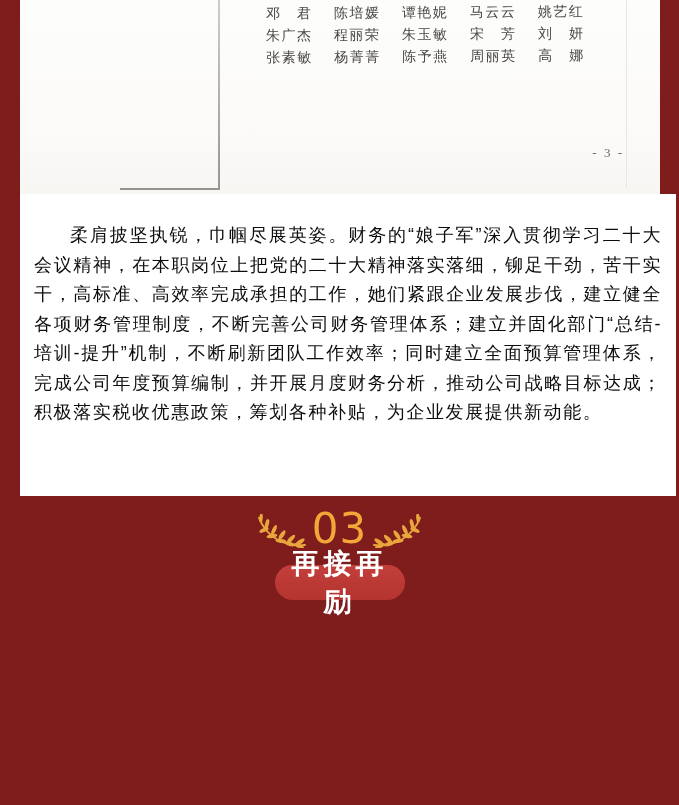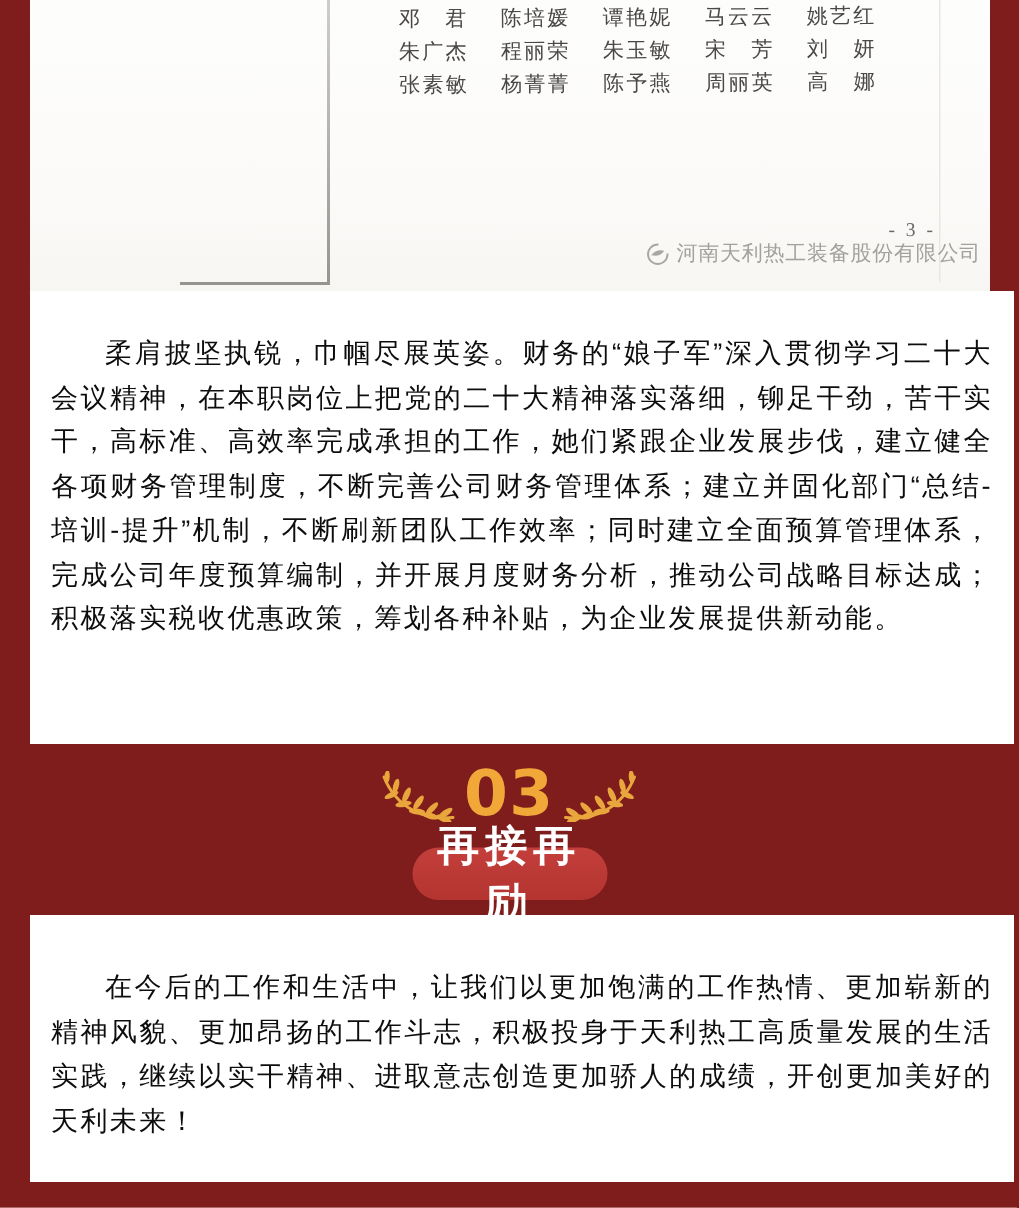--- a/index.html
+++ b/index.html
@@ -27,21 +27,21 @@
   .card{position:absolute;left:20px;width:656px;background:#ffffff;}
   .card1{top:194px;height:302px;padding:0;}
   .card2{top:610px;height:178px;}
   .card p{margin:0;padding:27px 14px 0 14px;font-size:18px;line-height:29.5px;
           letter-spacing:1.6px;color:#0d0d0d;text-align:justify;text-indent:2em;}
   .card2 p{padding-top:34px;}
 
   
   .emblem{position:absolute;left:0;top:509px;width:679px;display:flex;
           justify-content:center;align-items:flex-end;gap:5px;}
-  .emblem .num{font-family:"DejaVu Sans",sans-serif;font-weight:700;font-size:42px;
+  .emblem .num{font-family:"DejaVu Sans",sans-serif;font-weight:400;font-size:42px;
                line-height:40px;color:#f2a838;letter-spacing:1px;text-align:right;}
   .laurel{width:52px;height:34px;margin-bottom:1px;}
   .laurel.right{transform:scaleX(-1);}
 
   
   .pill-btn{position:absolute;top:557px;left:50%;transform:translateX(-50%);
             width:130px;height:35px;border:none;border-radius:18px;cursor:pointer;
             background:linear-gradient(180deg,#c33f3b,#b43430);
             color:#ffffff;font-size:28px;letter-spacing:4px;font-weight:600;
             display:flex;align-items:center;justify-content:center;
@@ -70,29 +70,20 @@
       <span>刘　妍</span>
       <span>张素敏</span>
       <span>杨菁菁</span>
       <span>陈予燕</span>
       <span>周丽英</span>
       <span>高　娜</span>
     </div>
 
     <div class="page-num">- 3 -</div>
 
-    <div class="watermark">
-      <span>
-        <svg width="17" height="17" viewBox="0 0 17 17">
-          <path d="M8.5,2 a6.5,6.5 0 1,0 6.5,6.5" stroke="#a8a7a5" stroke-width="1.3" fill="none" stroke-linecap="round"></path>
-          <path d="M4.2,9.2 q3.2,-4.4 8.6,-3.1 q-2.2,3.4 -5.6,3.4 q-1.6,0 -3,-0.3 z" fill="#a8a7a5"></path>
-        </svg>
-      </span>
-      <span>河南天利热工装备股份有限公司</span>
-    </div>
   </div>
 
   <div class="card card1">
     <p>柔肩披坚执锐，巾帼尽展英姿。财务的“娘子军”深入贯彻学习二十大会议精神，在本职岗位上把党的二十大精神落实落细，铆足干劲，苦干实干，高标准、高效率完成承担的工作，她们紧跟企业发展步伐，建立健全各项财务管理制度，不断完善公司财务管理体系；建立并固化部门“总结-培训-提升”机制，不断刷新团队工作效率；同时建立全面预算管理体系，完成公司年度预算编制，并开展月度财务分析，推动公司战略目标达成；积极落实税收优惠政策，筹划各种补贴，为企业发展提供新动能。</p>
   </div>
 
   <div class="emblem">
     <svg class="laurel" viewBox="0 0 52 34">
       <path d="M50,31 C30,33 12,24 4,4" stroke="#e9a63c" stroke-width="2" fill="none" stroke-linecap="round"></path>
       <g fill="#e9a63c">
@@ -123,17 +114,14 @@
         <ellipse cx="17" cy="22" rx="5.5" ry="2" transform="rotate(-10 17 22)"></ellipse>
         <ellipse cx="12" cy="10" rx="5" ry="1.9" transform="rotate(-75 12 10)"></ellipse>
         <ellipse cx="9" cy="16" rx="5" ry="1.9" transform="rotate(-25 9 16)"></ellipse>
         <ellipse cx="6" cy="4" rx="4.5" ry="1.8" transform="rotate(-85 6 4)"></ellipse>
       </g>
     </svg>
   </div>
 
   <button class="pill-btn">再接再励</button>
 
-  <div class="card card2">
-    <p>在今后的工作和生活中，让我们以更加饱满的工作热情、更加崭新的精神风貌、更加昂扬的工作斗志，积极投身于天利热工高质量发展的生活实践，继续以实干精神、进取意志创造更加骄人的成绩，开创更加美好的天利未来！</p>
-  </div>
 
 </div>
 
 </body></html>

